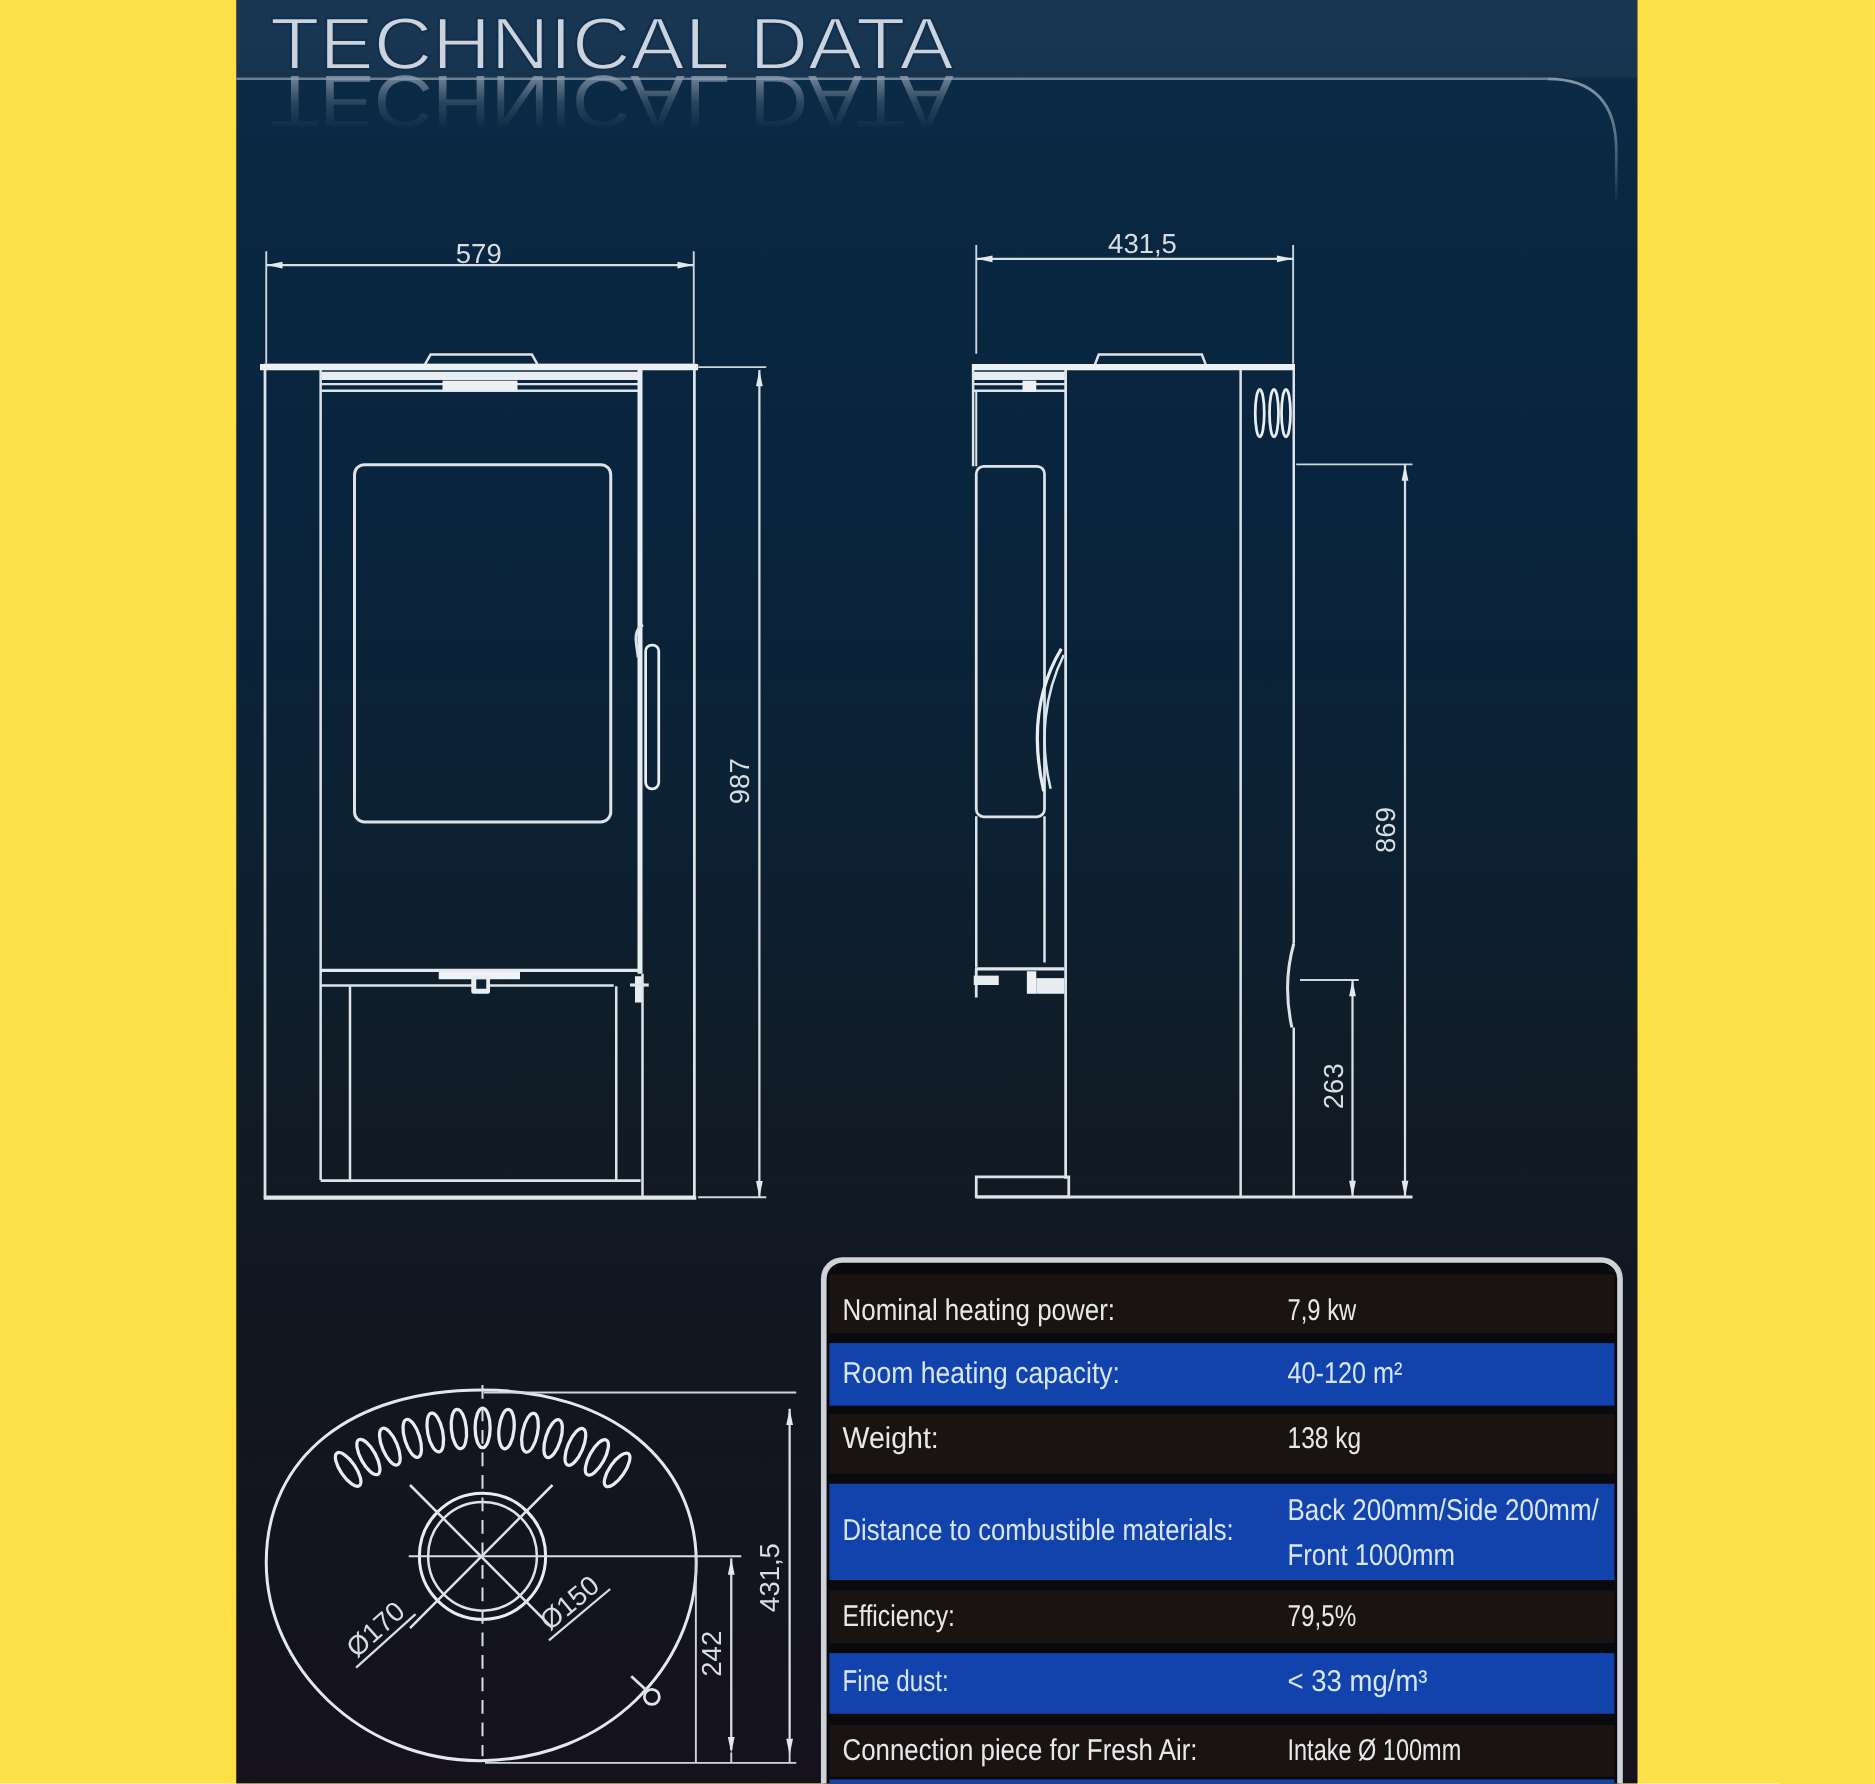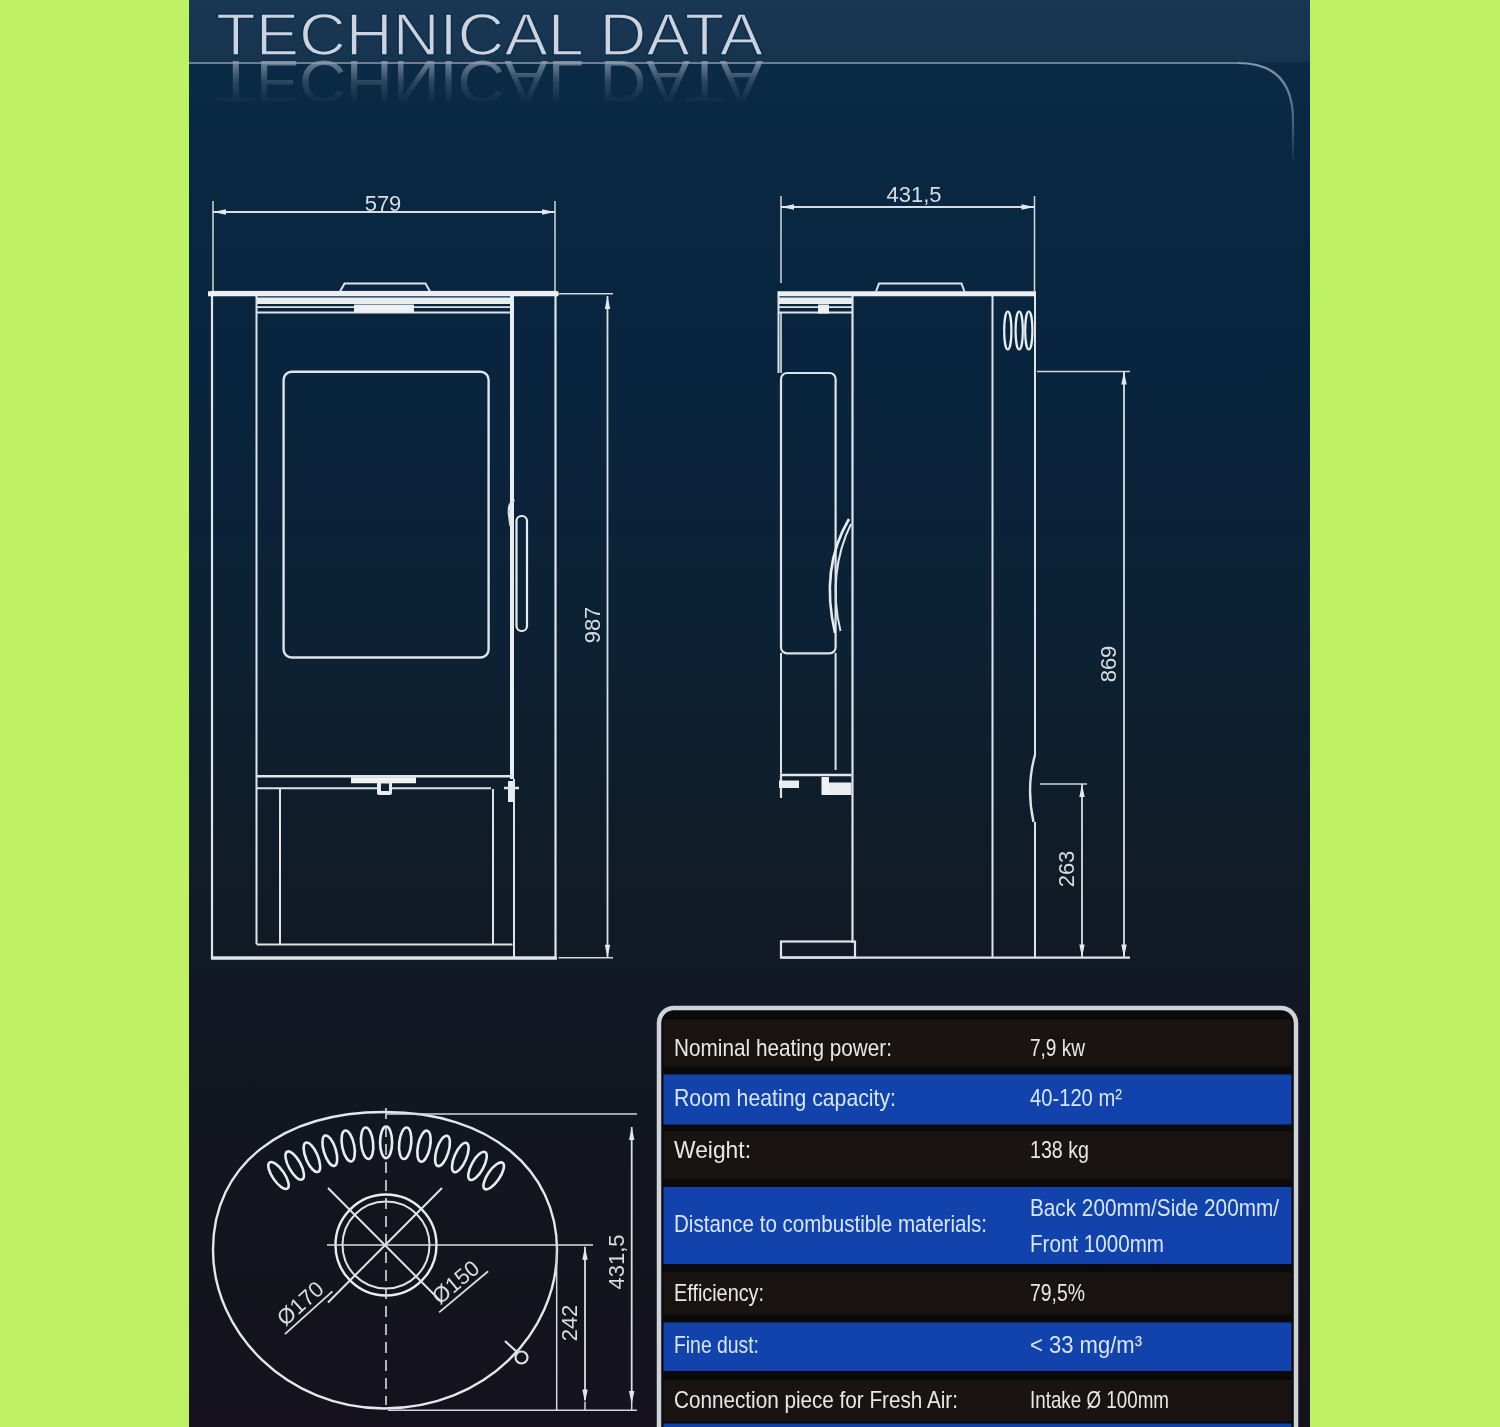--- a/index.html
+++ b/index.html
@@ -1,16 +1,16 @@
 <!DOCTYPE html>
 <html><head>
 <meta charset="utf-8">
 <style>
   html,body{margin:0;padding:0;background:#ffffff;}
-  #page{position:relative;width:1500px;height:1427px;background:#bef264;overflow:hidden;
+  #page{position:relative;width:1500px;height:1427px;background:#fde047;overflow:hidden;
         font-family:"Liberation Sans", sans-serif;}
   svg text{font-family:"Liberation Sans", sans-serif;}
 </style>
 </head>
 <body>
 <div id="page">
 <svg width="1500" height="1427" viewBox="0 0 1500 1427">
   <defs>
     <linearGradient id="bg" x1="0" y1="0" x2="0" y2="1427" gradientUnits="userSpaceOnUse">
       <stop offset="0" stop-color="#0d2c4a"></stop>

